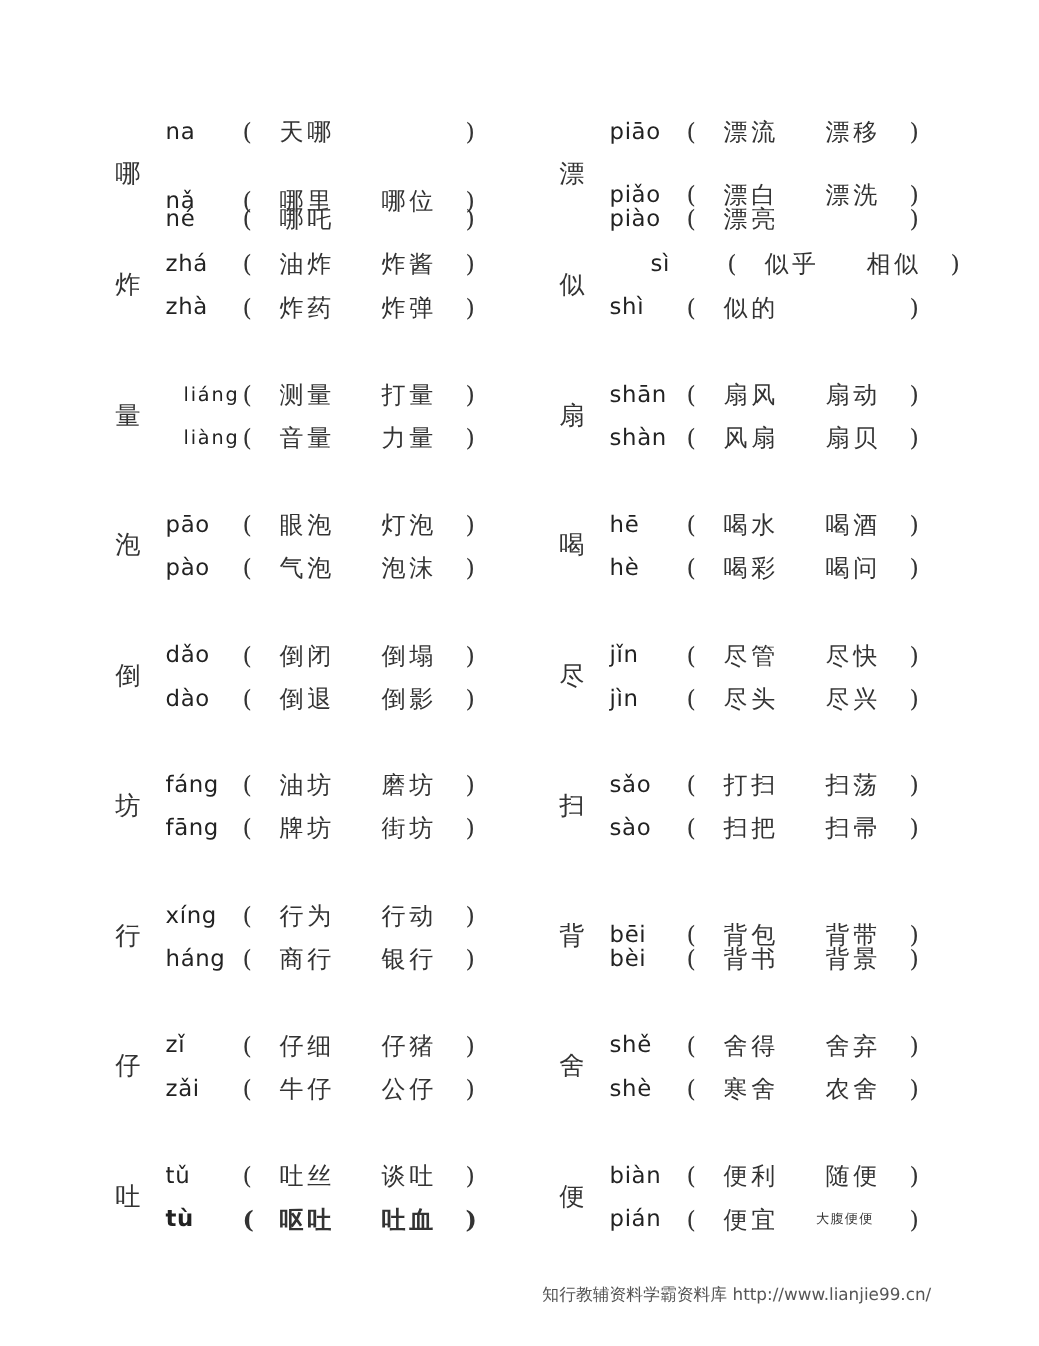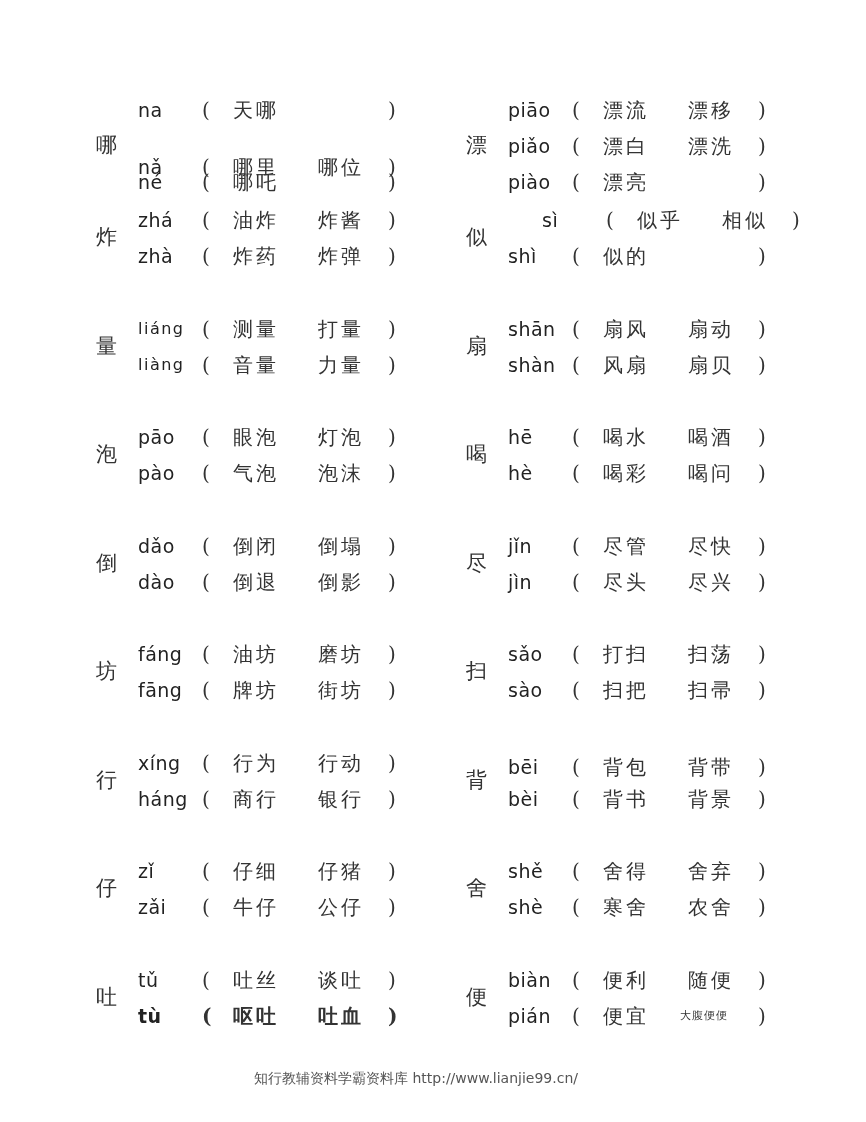--- a/index.html
+++ b/index.html
@@ -6,28 +6,28 @@
   body { width: 866px; height: 1122px; position: relative; overflow: hidden; color: #222; }
   .page { position: absolute; left: 0; top: 0; width: 866px; height: 1122px; }
   .col { position: absolute; top: 92px; width: 400px; }
   .col.left { left: 96px; }
   .col.right { left: 466px; }
   .group { position: relative; height: 108.5px; }
   .group.three { height: 110px; }
   .char { position: absolute; left: 0; font-family: "DejaVu Serif", serif; font-size: 21px; color: #333; }
   .row { position: absolute; left: 42px; height: 36px; width: 330px; font-size: 20px; line-height: 36px; }
   .py { position: absolute; left: 0; font-family: "DejaVu Sans", sans-serif; font-size: 19px; color: #222; letter-spacing: 0.5px; }
-  .py.small { font-size: 16px; letter-spacing: 1.5px; }
+  .py.small { font-size: 16px; letter-spacing: 1.5px; margin-left: 15px; }
   .lp { position: absolute; left: 64px; font-family: "DejaVu Serif", serif; color: #333; }
   .w1 { position: absolute; left: 95px; font-family: "DejaVu Serif", serif; color: #333; letter-spacing: 3px; }
   .w2 { position: absolute; left: 180px; font-family: "DejaVu Serif", serif; color: #333; letter-spacing: 3px; }
   .w2.small { font-size: 11px; left: 172px; letter-spacing: 1px; }
   .rp { position: absolute; left: 250px; font-family: "DejaVu Serif", serif; color: #333; }
   .footer-page { position: absolute; top: 1053px; left: 0; width: 866px; text-align: center; font-family: "DejaVu Serif", serif; font-size: 13px; color: #333; }
-  .footer-site { position: absolute; top: 1070px; left: 0; width: 776px; text-align: center; font-family: "DejaVu Sans", sans-serif; font-size: 14px; color: #555; padding-left: 28px; }
+  .footer-site { position: absolute; top: 1070px; left: 0; width: 776px; text-align: right; font-family: "DejaVu Sans", sans-serif; font-size: 14px; color: #555; }
 </style>
 </head>
 <body>
 
 <div class="page">
   <div class="col left" id="col-left">
       <div class="group three">
         <div class="char" style="top: 39px;">哪</div>
         <div class="row" style="top: 0px;">
           <span class="py">na</span>
@@ -191,21 +191,21 @@
   <div class="col right" id="col-right">
       <div class="group three">
         <div class="char" style="top: 39px;">漂</div>
         <div class="row" style="top: 0px;">
           <span class="py">piāo</span>
           <span class="lp">(</span>
           <span class="w1">漂流</span>
           <span class="w2">漂移</span>
           <span class="rp">)</span>
         </div>
-        <div class="row" style="top: 36px;">
+        <div class="row" style="top: 52px;">
           <span class="py">piǎo</span>
           <span class="lp">(</span>
           <span class="w1">漂白</span>
           <span class="w2">漂洗</span>
           <span class="rp">)</span>
         </div>
         <div class="row" style="top: 72px; text-align: right;">
           <span class="py">piào</span>
           <span class="lp">(</span>
           <span class="w1">漂亮</span>
@@ -293,21 +293,21 @@
         <div class="row" style="top: 36px;">
           <span class="py">sào</span>
           <span class="lp">(</span>
           <span class="w1">扫把</span>
           <span class="w2">扫帚</span>
           <span class="rp">)</span>
         </div>
       </div>
       <div class="group">
         <div class="char" style="top: 21px;">背</div>
-        <div class="row" style="top: 4px;">
+        <div class="row" style="top: 16px;">
           <span class="py">bēi</span>
           <span class="lp">(</span>
           <span class="w1">背包</span>
           <span class="w2">背带</span>
           <span class="rp">)</span>
         </div>
         <div class="row" style="top: 36px;">
           <span class="py">bèi</span>
           <span class="lp">(</span>
           <span class="w1">背书</span>

